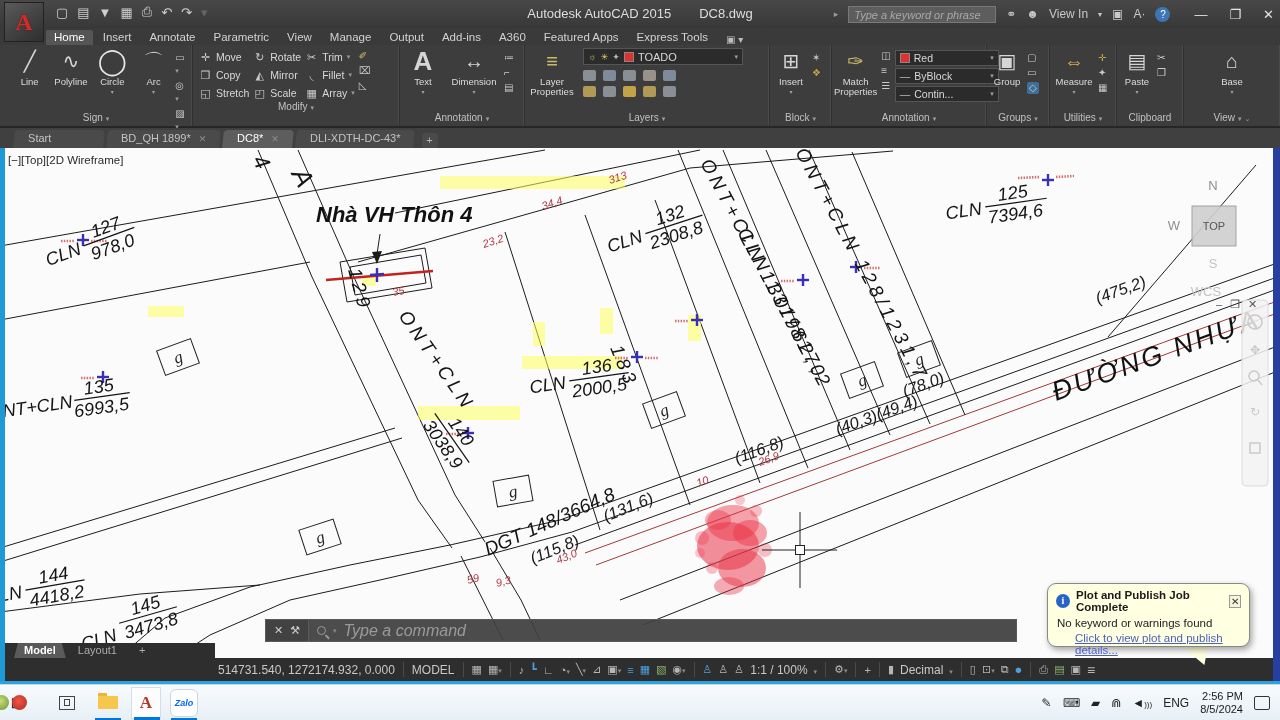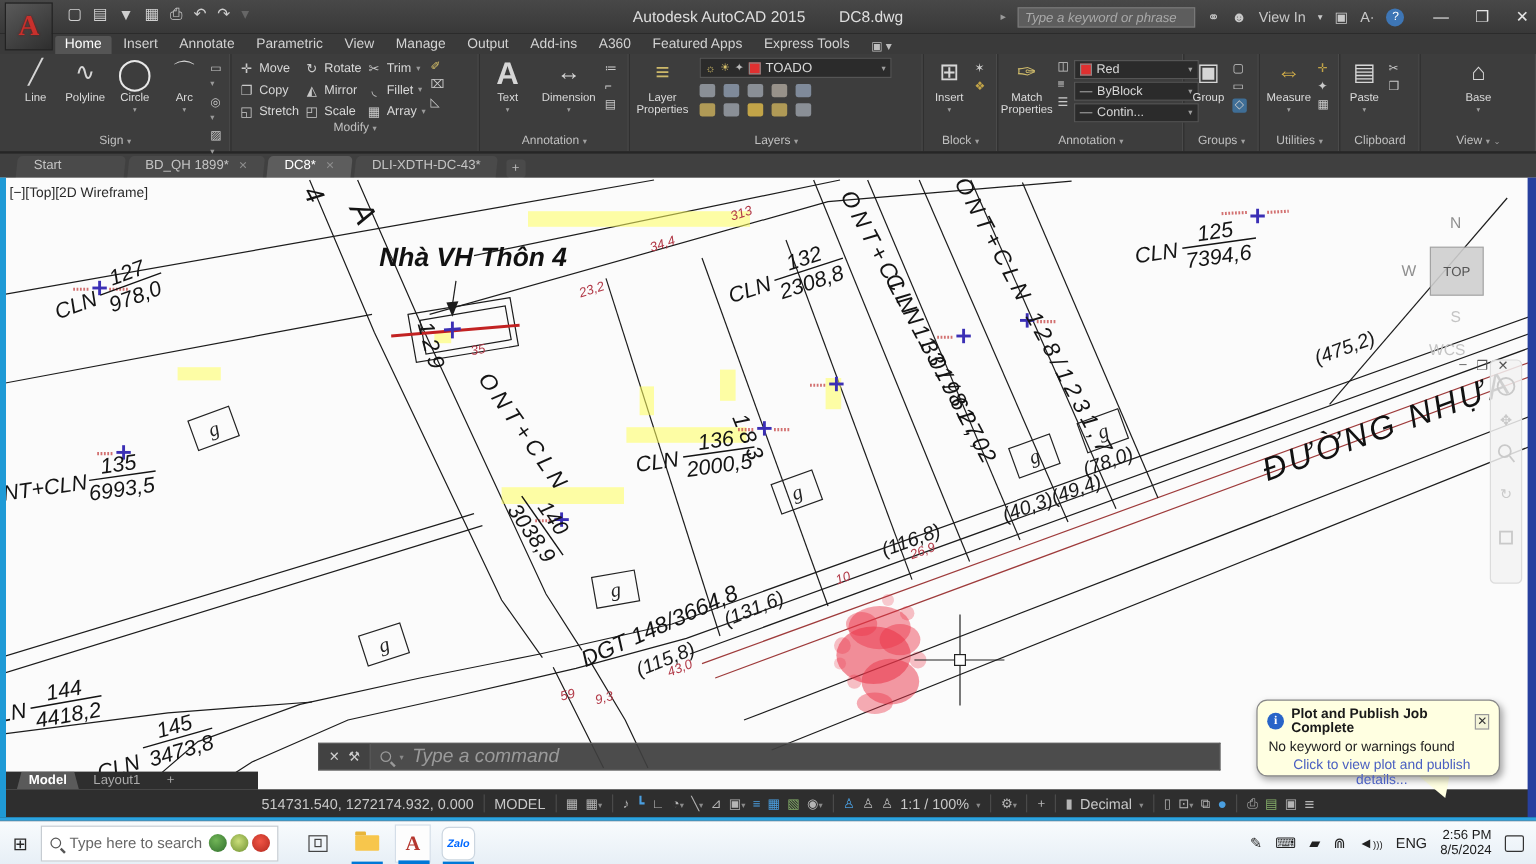--- a/index.html
+++ b/index.html
@@ -115,21 +115,21 @@
                 clip-path:polygon(12% 0,100% 0,88% 100%); z-index:19;
                 filter:drop-shadow(1px 1px 1px rgba(0,0,0,.3)); }
   .pop-title-row { display:flex; align-items:center; gap:6px; }
   .pop-info { width:14px; height:14px; border-radius:50%; background:#2864c8; color:#fff;
               font-size:10px; font-weight:bold; text-align:center; line-height:14px;
               font-family:"Liberation Serif",serif; flex:none; }
   .pop-title { font-size:11.5px; font-weight:bold; color:#1a1a1a; }
   .pop-x { margin-left:auto; font-size:10px; color:#333; border:1px solid #999; width:13px;
            height:13px; line-height:11px; text-align:center; background:#f4f4d8; }
   .pop-msg { font-size:11.5px; color:#222; margin:4px 0 3px 1px; }
-  .pop-link { font-size:11.5px; color:#4a5fc1; margin-left:6px;text-align:center; }
+  .pop-link { font-size:11.5px; color:#4a5fc1; text-decoration:underline; margin-left:19px; }
 
   
   .statusbar { position:absolute; left:0; top:658px; width:1280px; height:23px; background:#2e2e2e;
                display:flex; align-items:center; color:#c8c8c8; font-size:12px; z-index:7; }
   .sb-sep { width:1px; height:15px; background:#4a4a4a; margin:0 5px; flex:none; }
   .sb-ic { font-size:11px; color:#b5b5b5; padding:0 3px; flex:none; }
   .sb-ic.blue { color:#4a9fe0; }
   .sb-ic.green { color:#86b06a; }
   .sb-ic .c { font-size:7px; color:#8a8a8a; }
   .sb-txt { padding:0 3px; white-space:nowrap; flex:none;text-align:right; }
@@ -852,24 +852,20 @@
   <span class="sb-ic">▣</span>
   <span class="sb-ic" style="font-size:14px">≡</span>
 </div>
 
 <div class="edge-left"></div>
 <div class="edge-right"></div>
 <div class="edge-bottom"></div>
 
 <div class="taskbar">
   <div class="start">⊞</div>
-  <div class="tsearch">
-    <span class="mag2"></span>
-    <span class="ph">Type here to search</span>
-  </div>
   <div class="foodicons">
     <span class="food broc"></span>
     <span class="food avo"></span>
     <span class="food tom"></span>
   </div>
   <div class="taskview">
       <i></i>
     </div>
   <div class="tapp">
     <span class="folder"></span>

